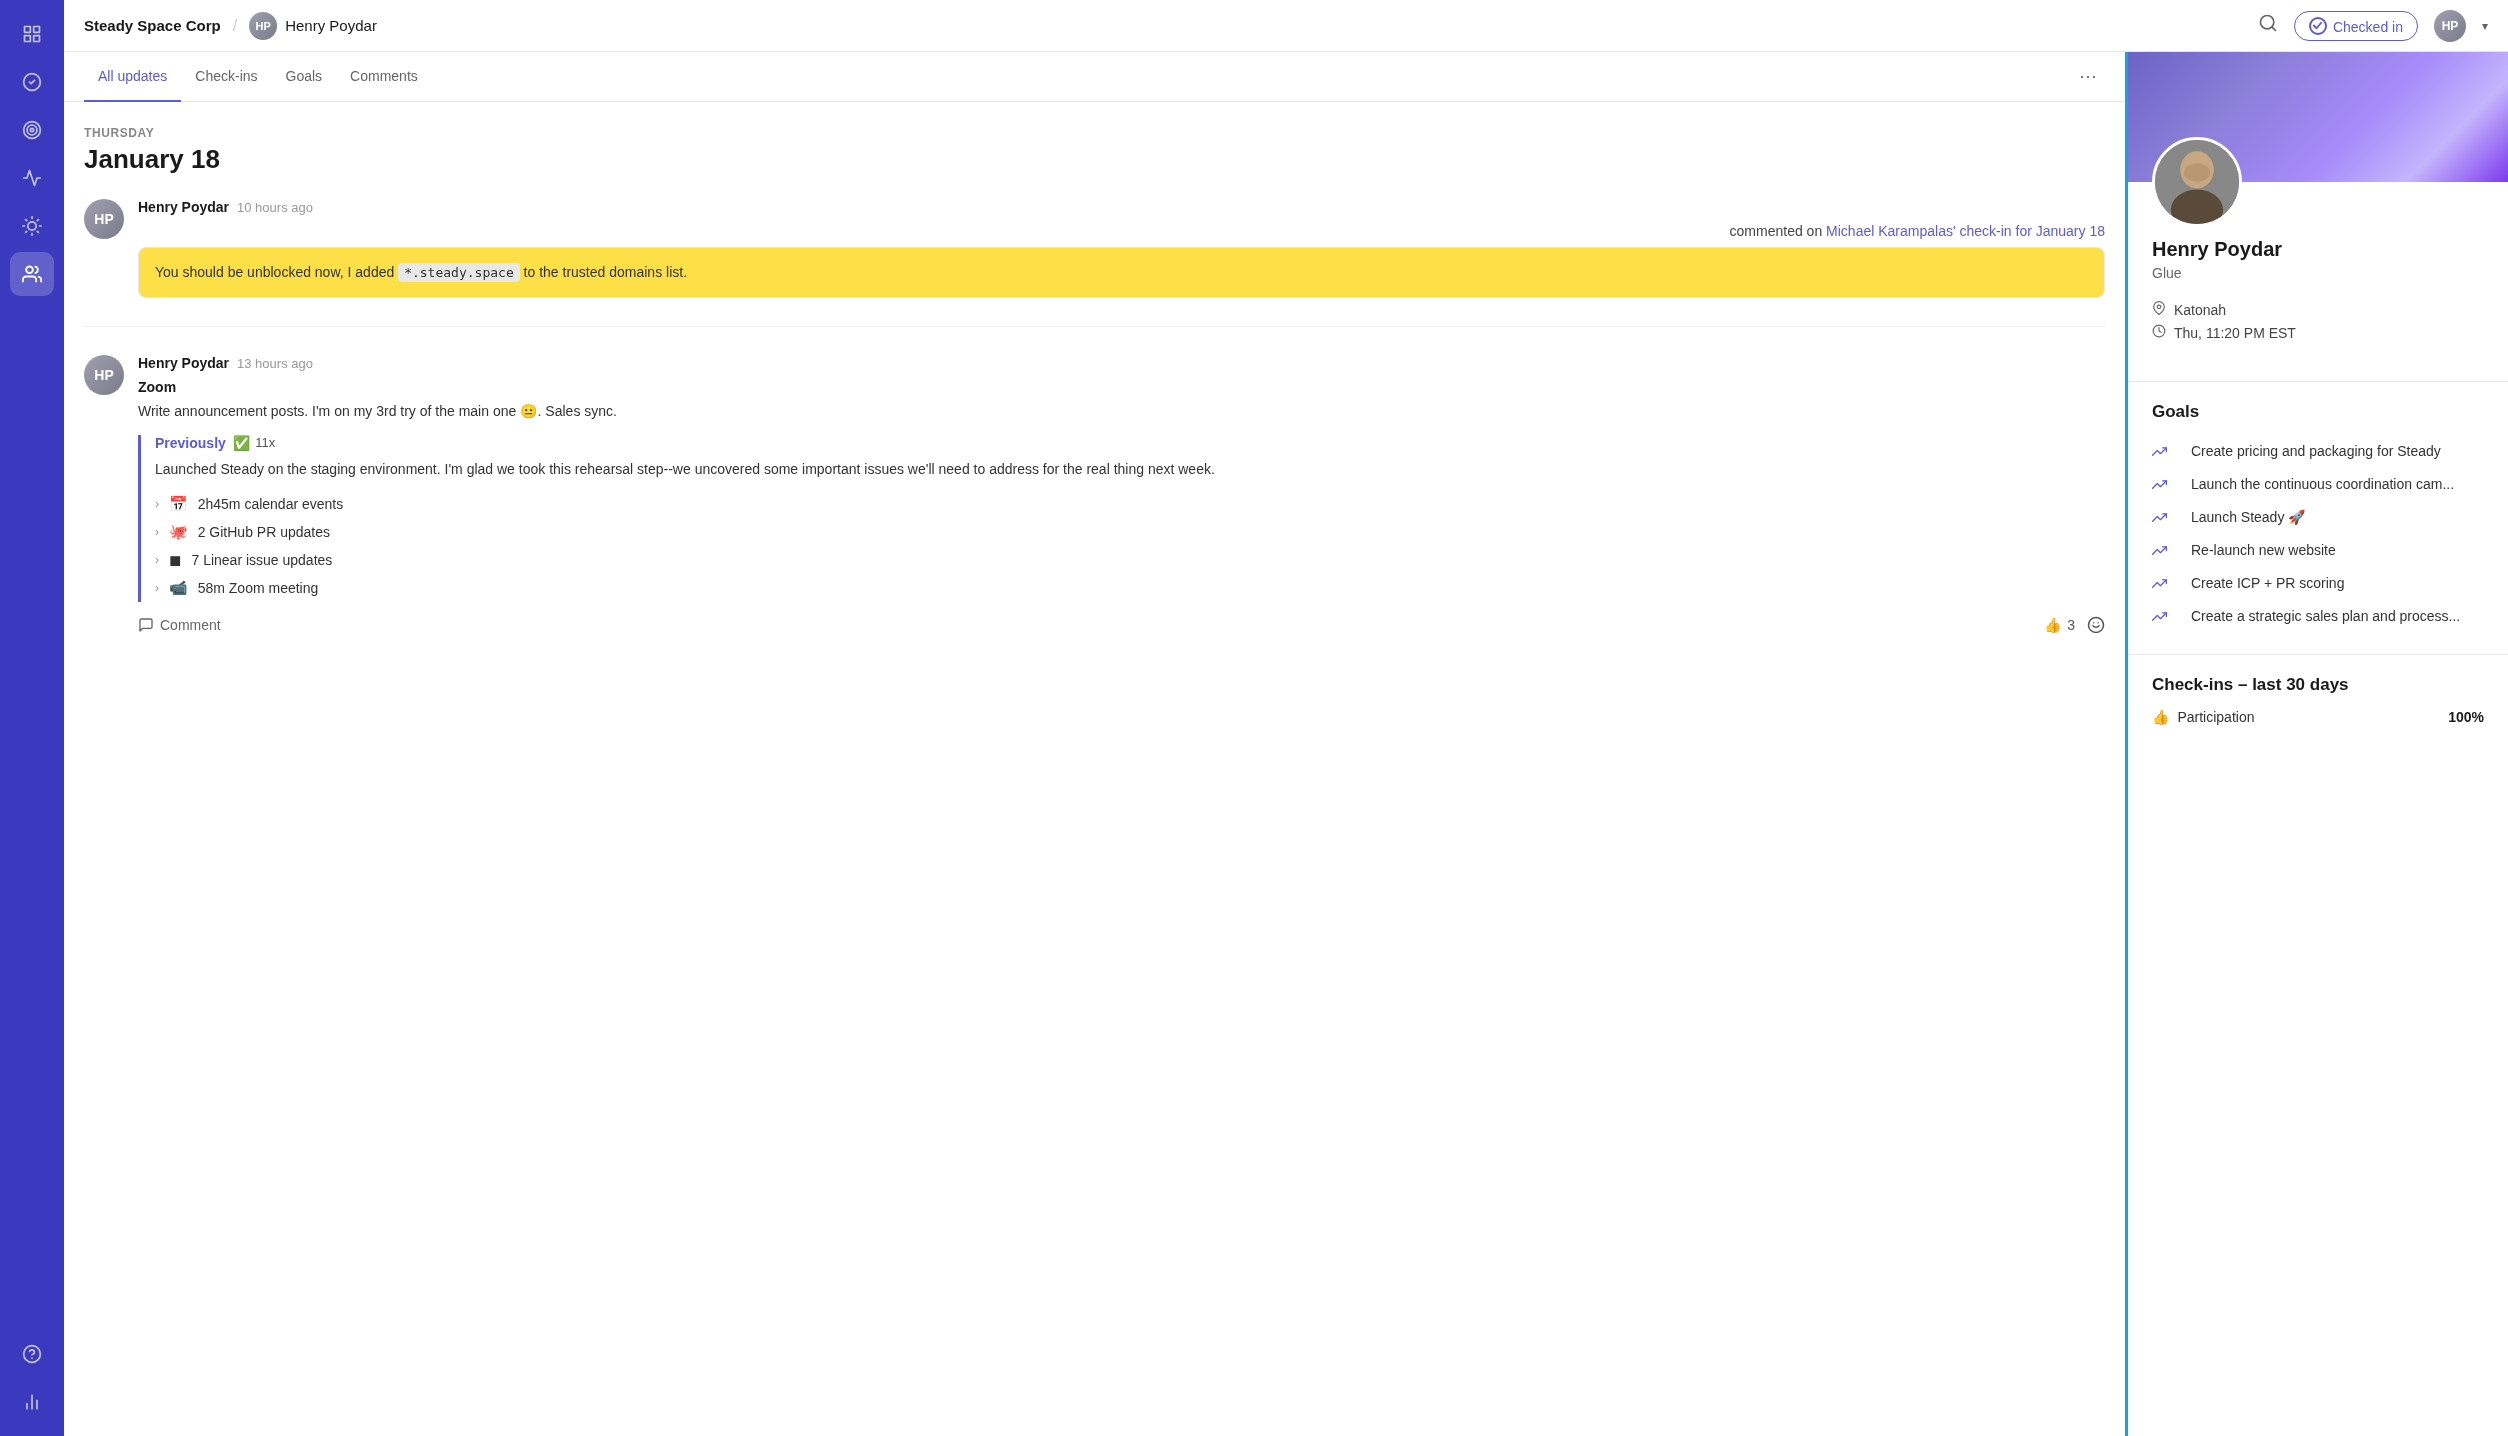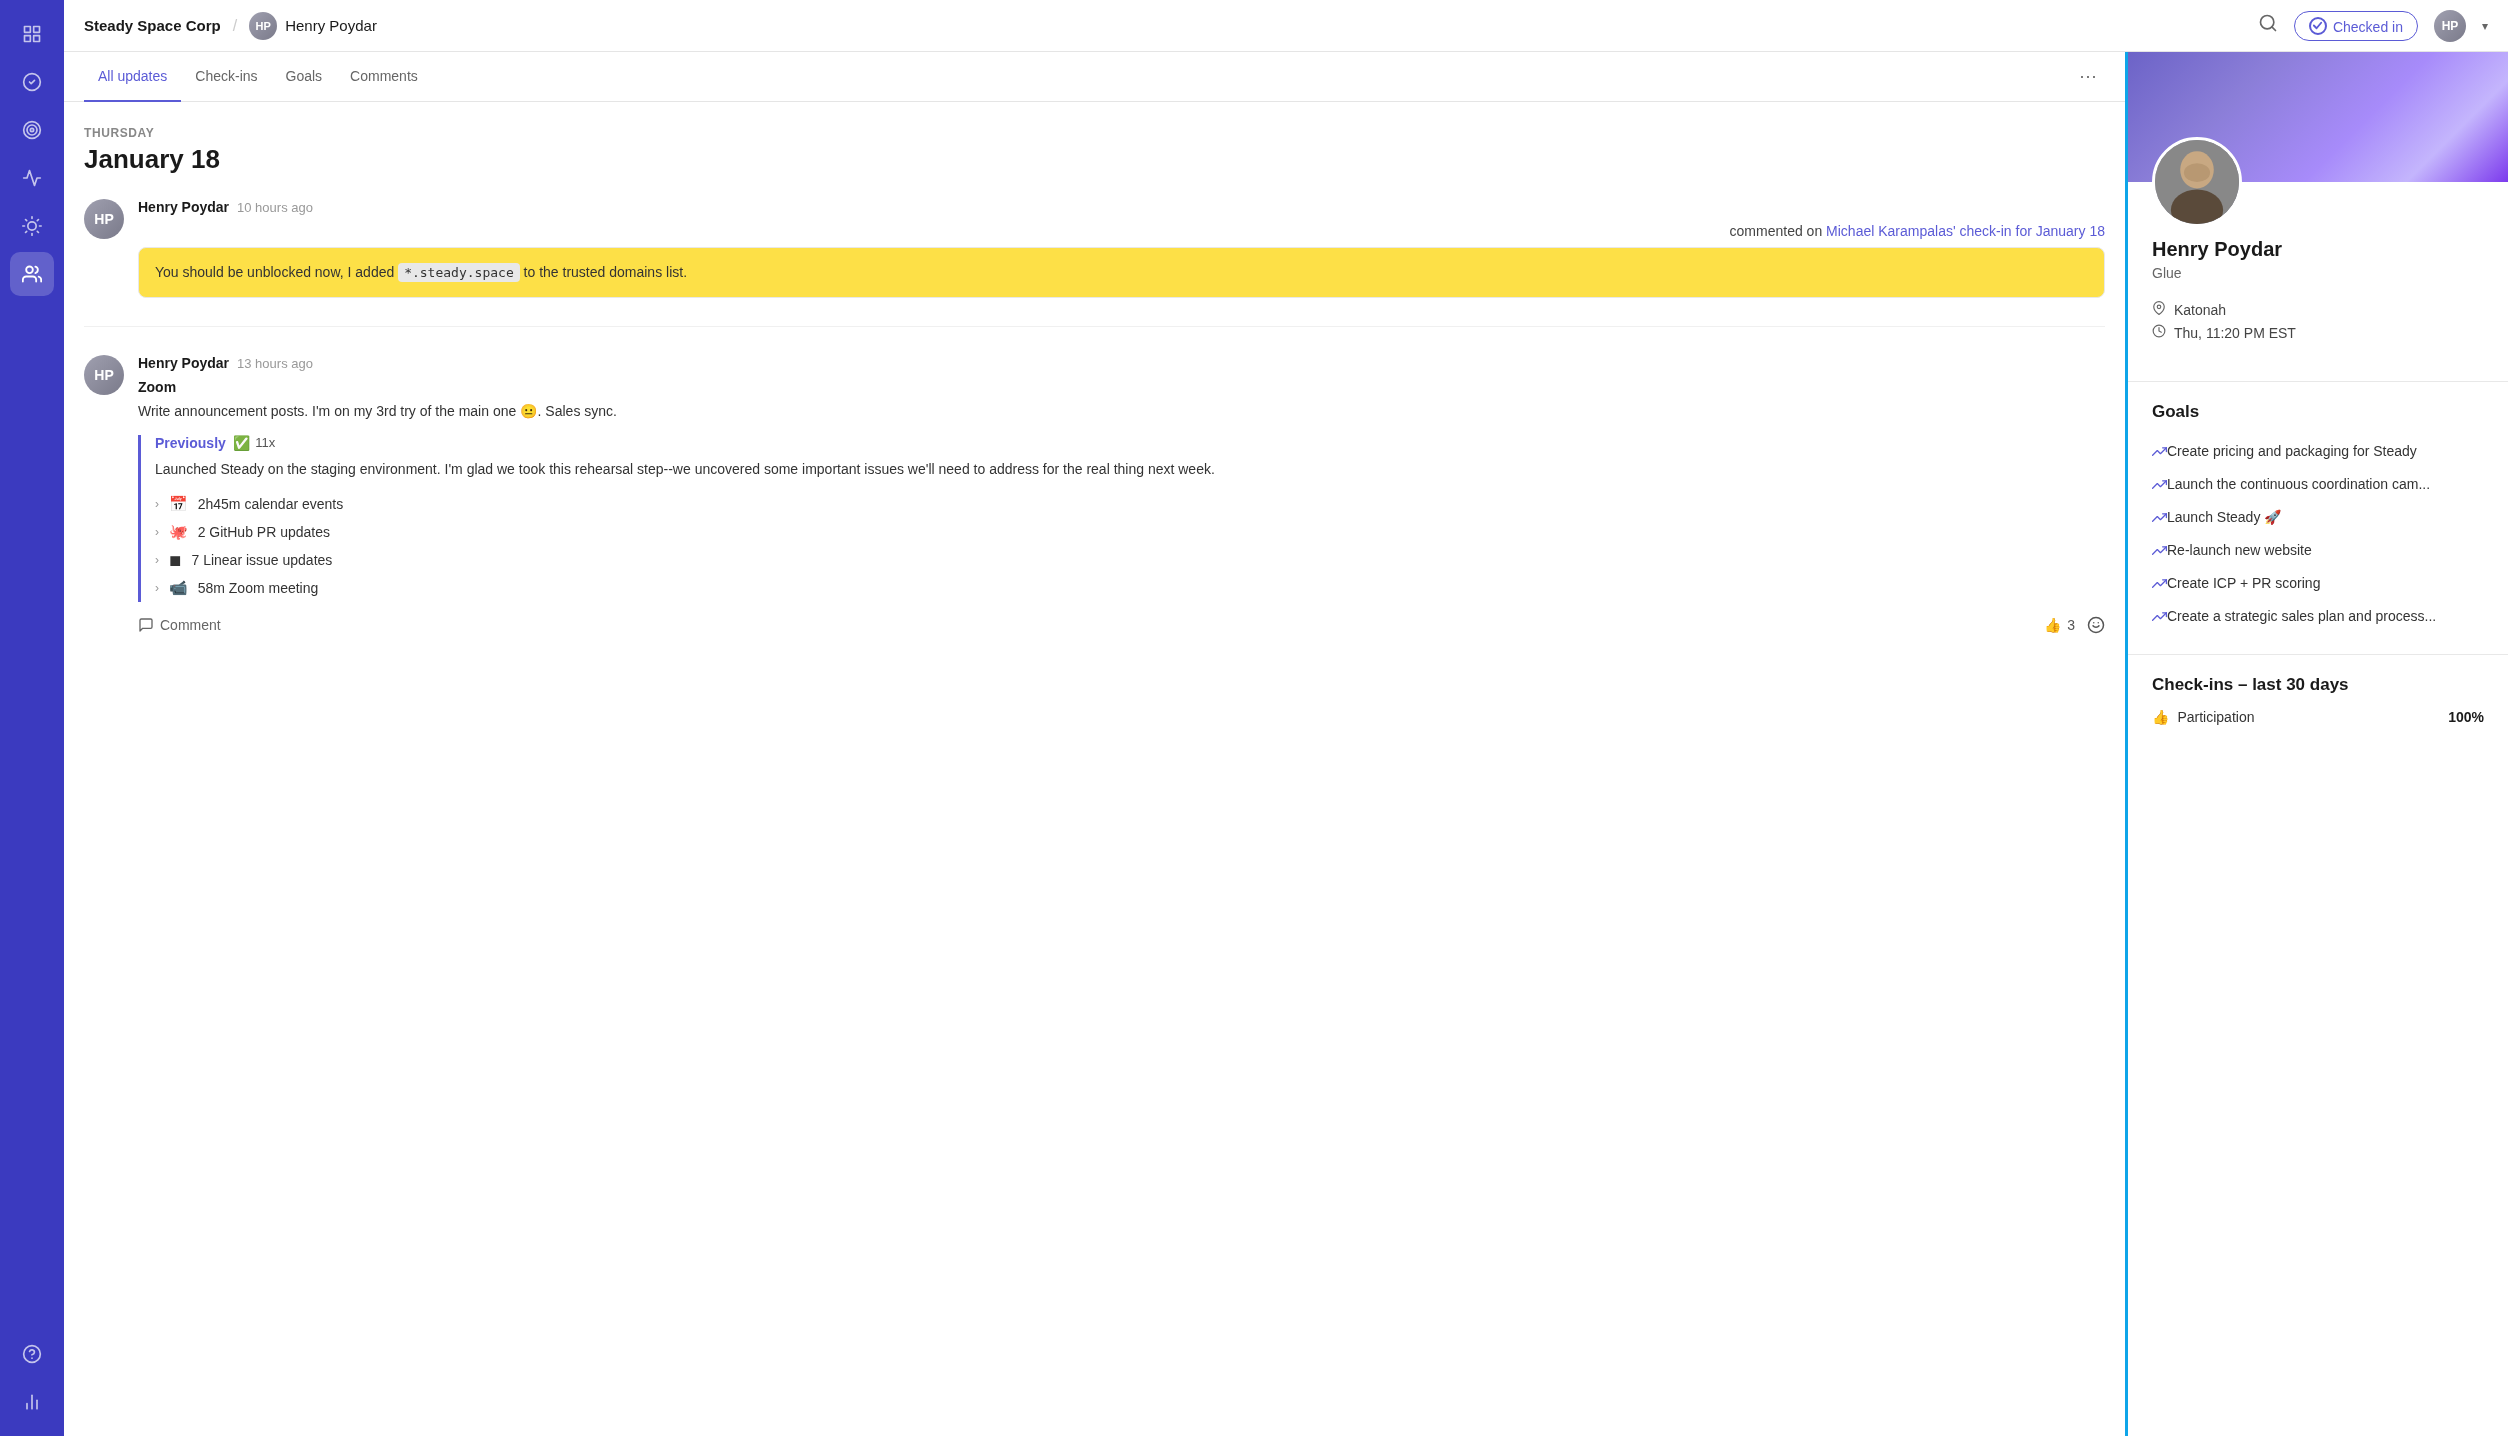--- a/index.html
+++ b/index.html
@@ -406,21 +406,21 @@
       font-weight: 700;
       color: #1a1a1a;
       margin-bottom: 14px;
       padding: 0 24px;
     }
 
     .goals-list { padding: 0 24px; }
     .goal-item {
       display: flex;
       align-items: flex-start;
-      gap: 0;
+      gap: 24px;
       padding: 7px 0;
       font-size: 14px;
       color: #333;
       cursor: pointer;
     }
     .goal-icon { color: #5b5bd6; font-size: 15px; flex-shrink: 0; margin-top: 1px; }
 
     .checkins-section { padding: 0 24px 24px; }
     .checkins-title {
       font-size: 17px;

